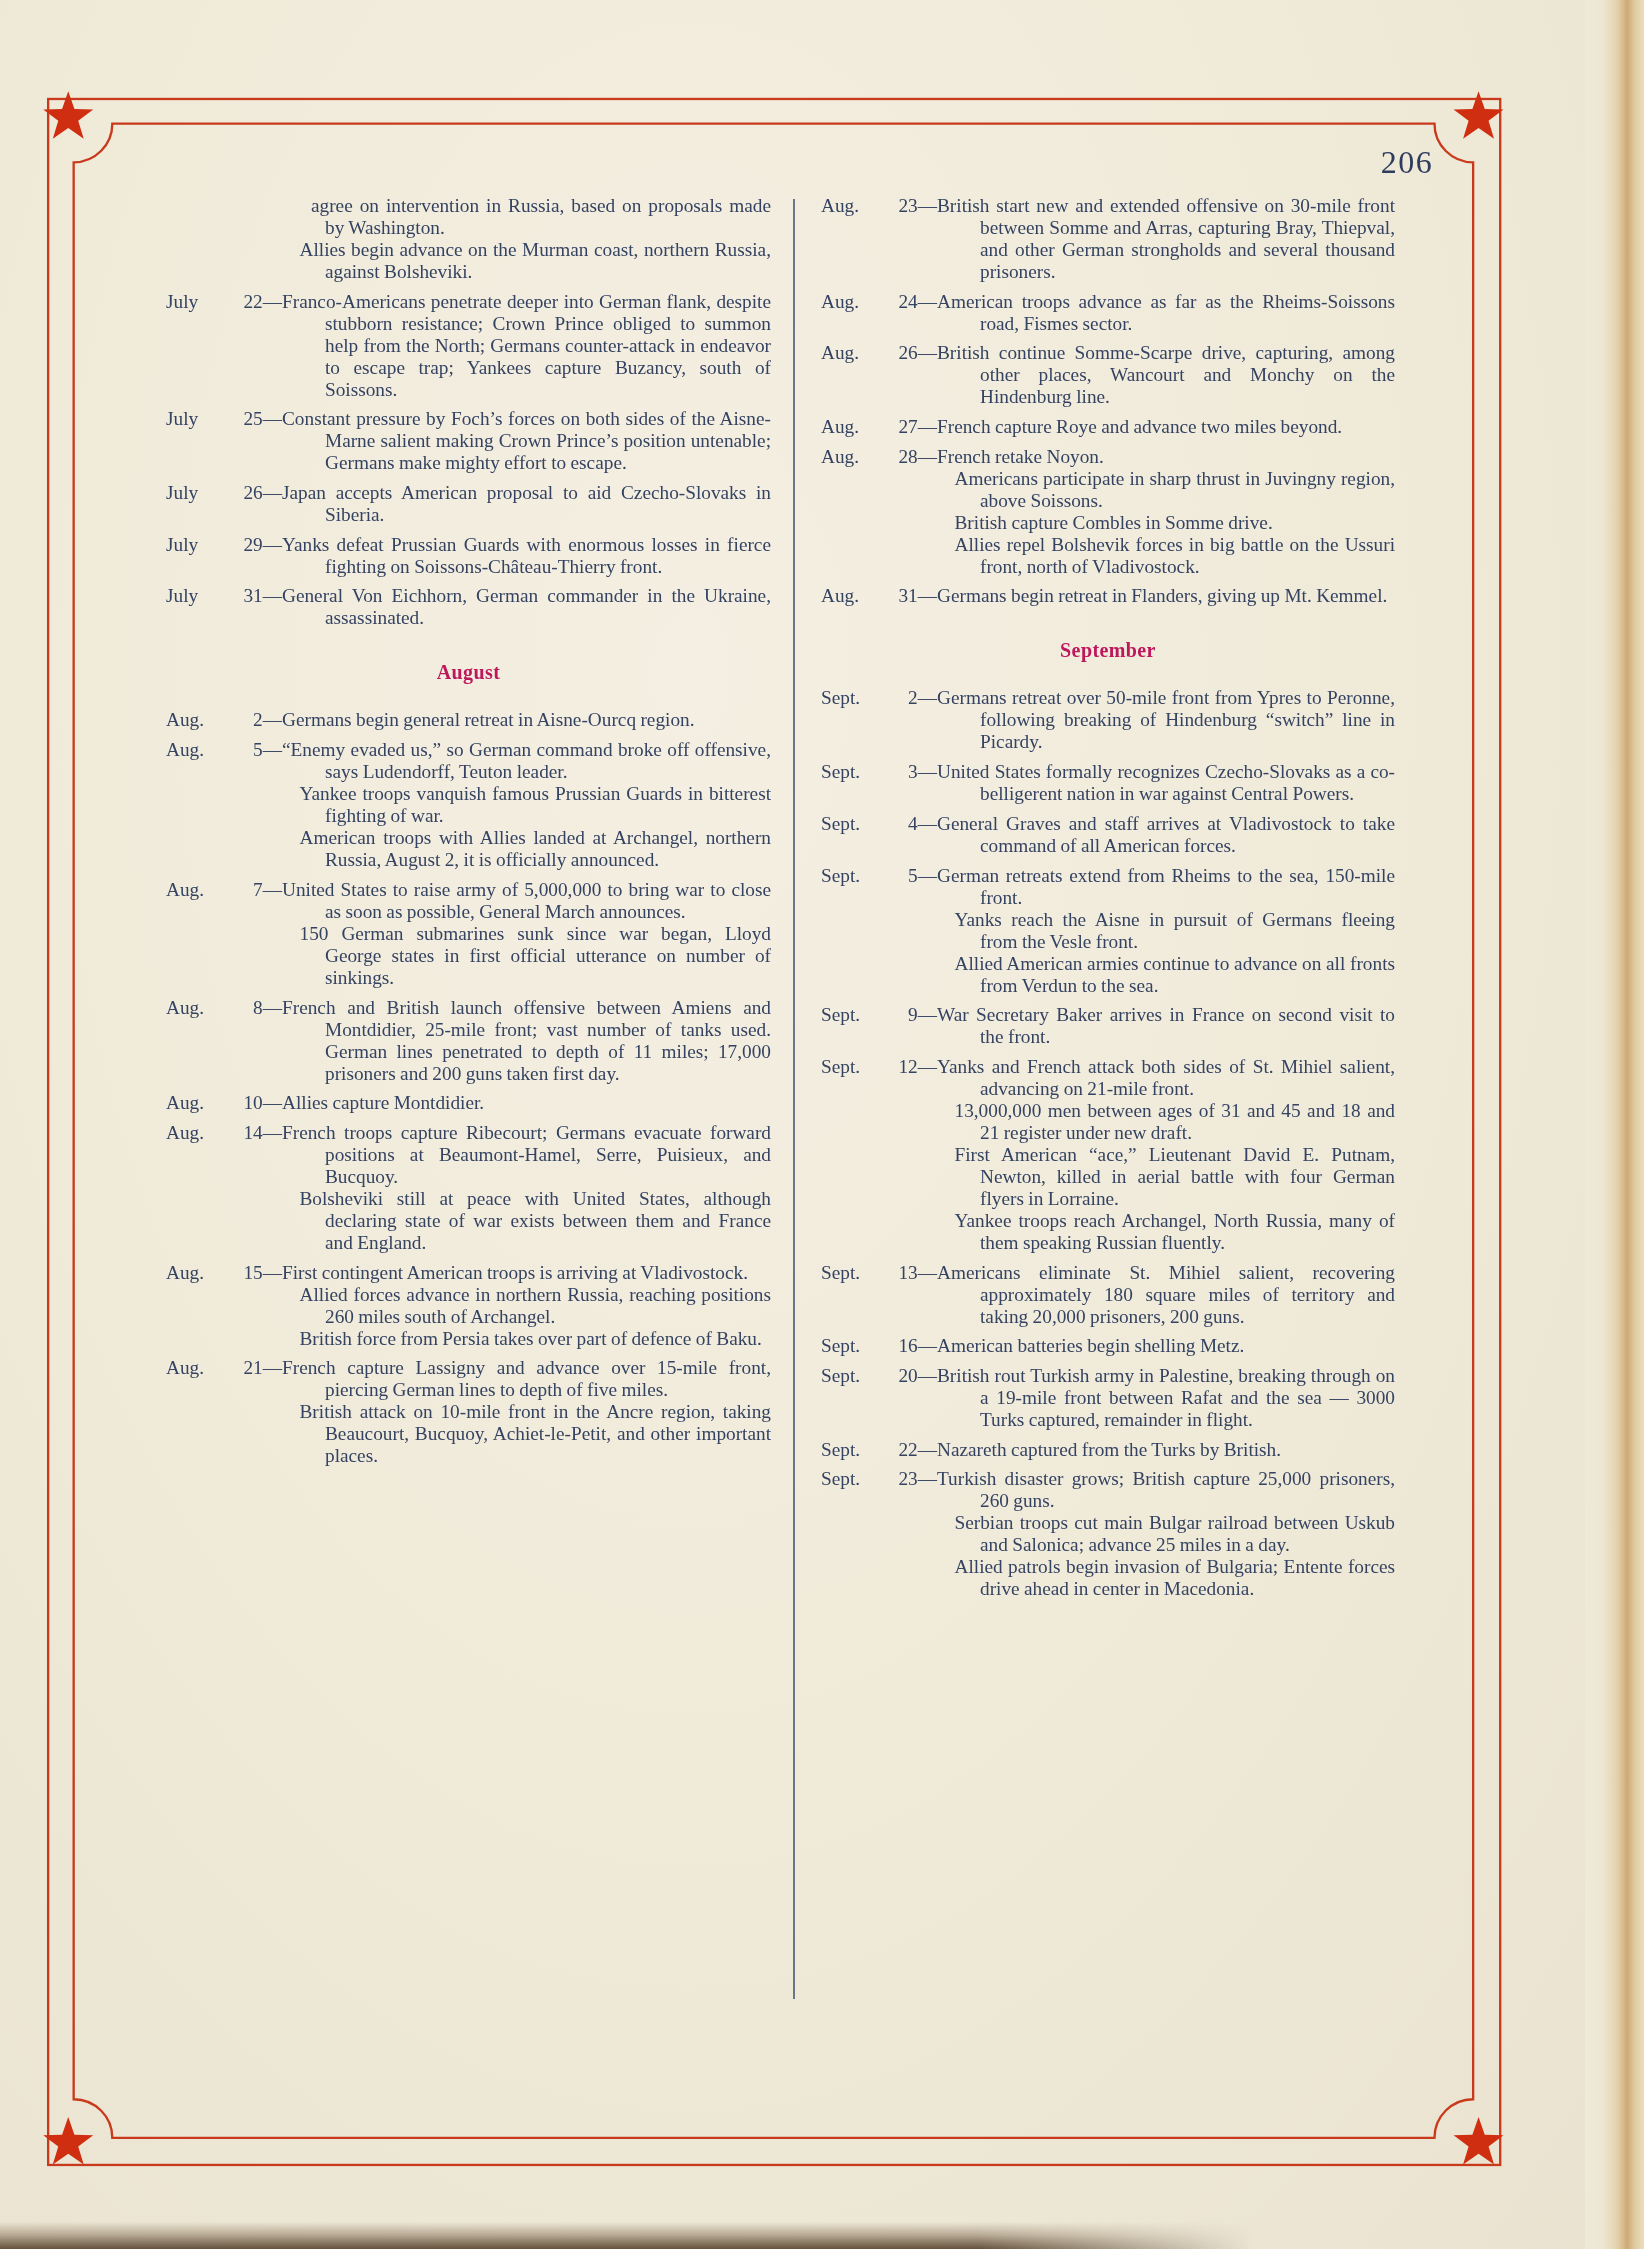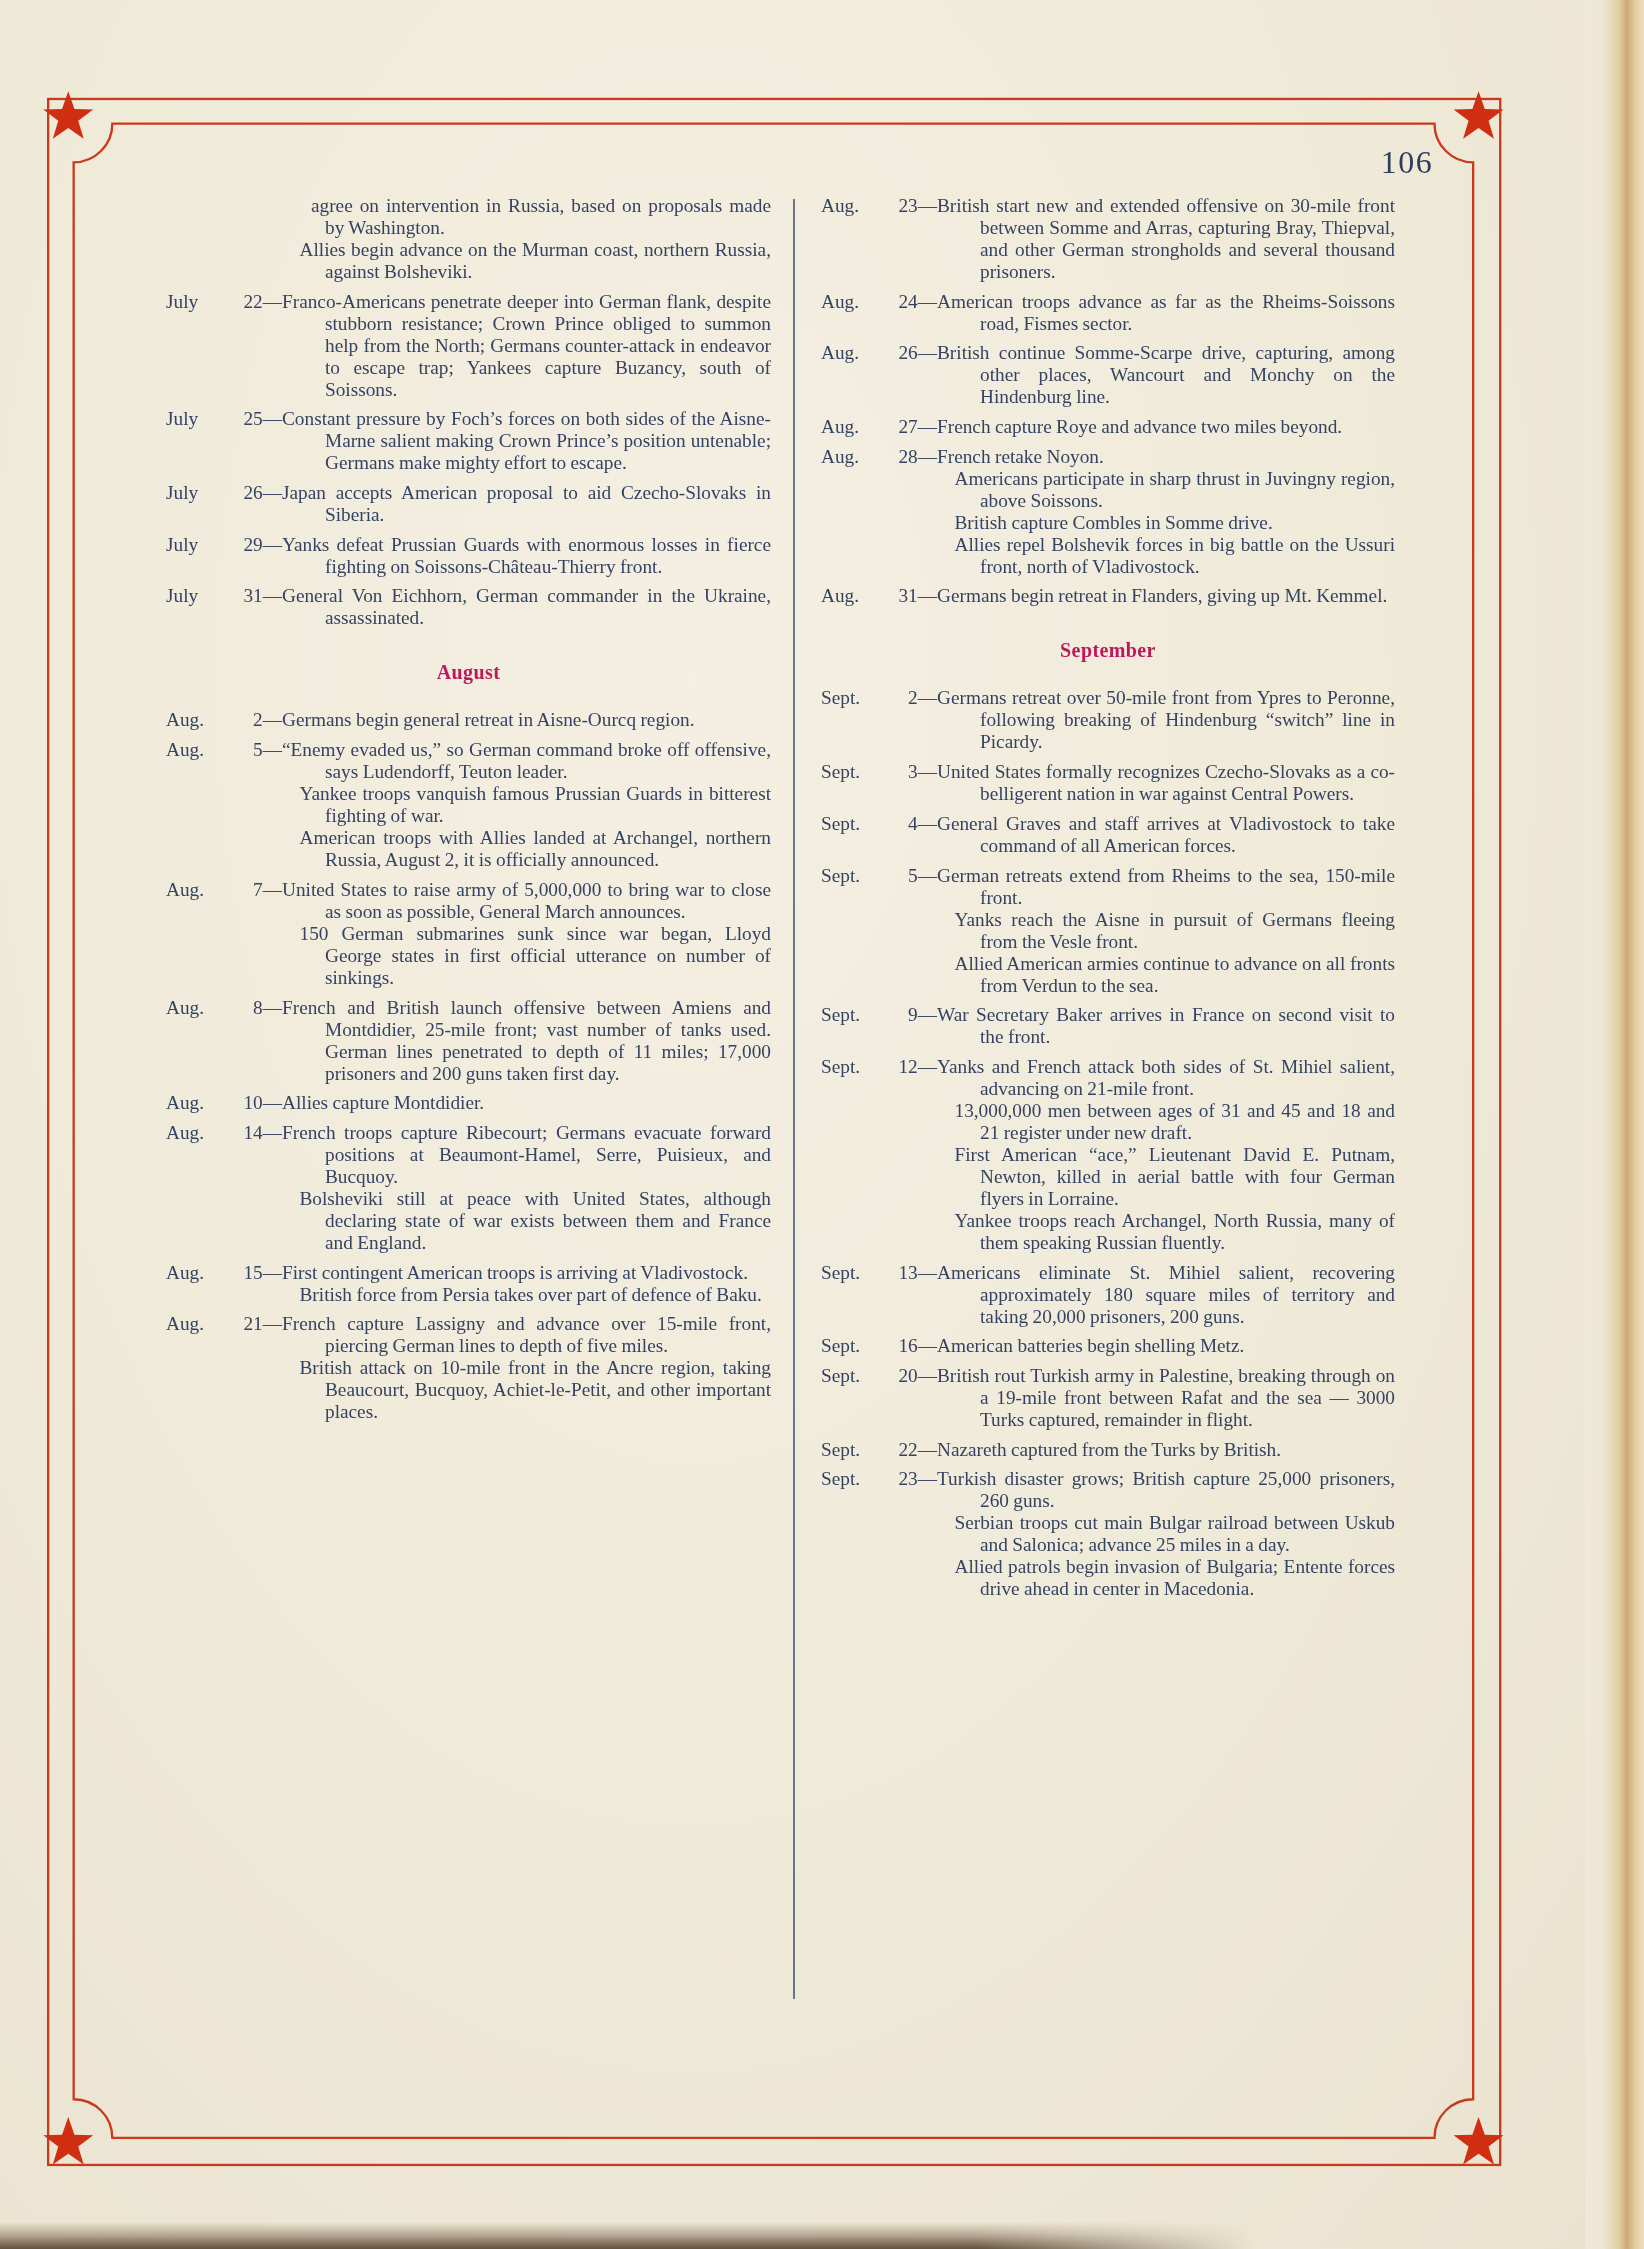--- a/index.html
+++ b/index.html
@@ -65,21 +65,21 @@
     <path id="star" d="M 0,-34 L 8,-11 L 32.3,-10.5 L 12.9,4.2 L 20,27.5 L 0,13.6 L -20,27.5 L -12.9,4.2 L -32.3,-10.5 L -8,-11 Z"></path>
   </defs>
   <rect x="62" y="128" width="1878" height="2672" fill="none" stroke="#c93a1c" stroke-width="3"></rect>
   <path d="M 145 160 L 1855 160 A 50 50 0 0 0 1905 210 L 1905 2715 A 50 50 0 0 0 1855 2765 L 145 2765 A 50 50 0 0 0 95 2715 L 95 210 A 50 50 0 0 0 145 160 Z" fill="none" stroke="#c93a1c" stroke-width="3"></path>
   <use href="#star" x="88" y="152" fill="#cf2e10"></use>
   <use href="#star" x="1912" y="152" fill="#cf2e10"></use>
   <use href="#star" x="88" y="2772" fill="#cf2e10"></use>
   <use href="#star" x="1912" y="2772" fill="#cf2e10"></use>
 </svg>
 
-<div class="page-number">106</div>
+<div class="page-number">206</div>
 
 <div class="divider"></div>
 
 <div class="column left">
     <div class="entry">
       <p class="cont">agree on intervention in Russia, based on proposals made by Washington.</p>
       <p class="sub">Allies begin advance on the Murman coast, northern Russia, against Bolsheviki.</p>
     </div>
     <div class="entry">
       <p class="main"><span class="date">
@@ -162,20 +162,21 @@
           <span class="dash">—</span>
         </span>French troops capture Ribecourt; Germans evacuate forward positions at Beaumont-Hamel, Serre, Puisieux, and Bucquoy.</p>
       <p class="sub">Bolsheviki still at peace with United States, although declaring state of war exists between them and France and England.</p>
     </div>
     <div class="entry">
       <p class="main"><span class="date">
           <span class="m">Aug.</span>
           <span class="n">15</span>
           <span class="dash">—</span>
         </span>First contingent American troops is arriving at Vladivostock.</p>
+      <p class="sub">Allied forces advance in northern Russia, reaching positions 260 miles south of Archangel.</p>
       <p class="sub">British force from Persia takes over part of defence of Baku.</p>
     </div>
     <div class="entry">
       <p class="main"><span class="date">
           <span class="m">Aug.</span>
           <span class="n">21</span>
           <span class="dash">—</span>
         </span>French capture Lassigny and advance over 15-mile front, piercing German lines to depth of five miles.</p>
       <p class="sub">British attack on 10-mile front in the Ancre region, taking Beaucourt, Bucquoy, Achiet-le-Petit, and other important places.</p>
     </div>

